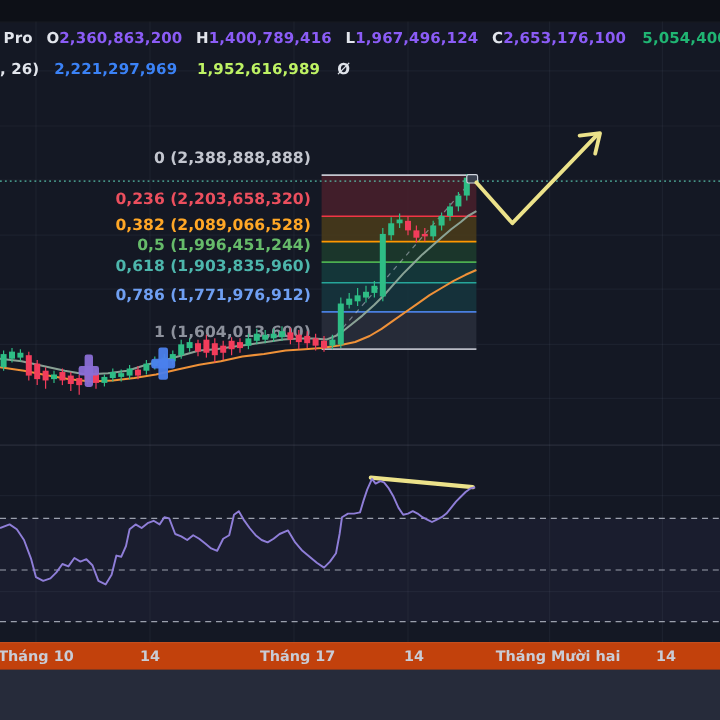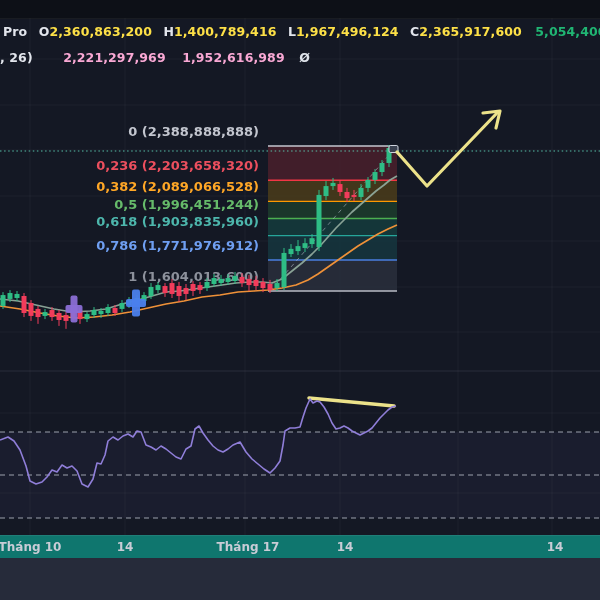--- a/index.html
+++ b/index.html
@@ -6,26 +6,26 @@
     font-family:"DejaVu Sans","Liberation Sans",sans-serif;}
   #stage{position:relative;width:600px;height:600px;background:#141824;}
   #topbar{position:absolute;left:0;top:0;width:600px;height:18px;background:#0d1017;
     border-bottom:1px solid rgba(255,255,255,0.05);}
   #chart{position:absolute;left:0;top:0;}
   .legend{position:absolute;font-size:12.5px;font-weight:700;white-space:nowrap;letter-spacing:0.1px;}
   #legend1{left:3px;top:24px;}
   #legend2{left:0px;top:50px;}
   .lb{color:#e2e5ec;margin-left:7px;}
   .lb.first{margin-left:0;}
-  .v1{color:#fde047;}
+  .v1{color:#8b5cf6;}
   .chg{color:#20b573;margin-left:9px;}
-  .v2a{color:#f9a8d4;margin-left:26px;}
-  .v2b{color:#f9a8d4;margin-left:12px;}
+  .v2a{color:#3b82f6;margin-left:8px;}
+  .v2b{color:#bef264;margin-left:12px;}
   .nullsym{color:#dfe3ea;margin-left:10px;}
-  #xaxis{position:absolute;left:0;top:535px;width:600px;height:23px;background:#0f766e;
+  #xaxis{position:absolute;left:0;top:535px;width:600px;height:23px;background:#c2410c;
     border-top:1px solid rgba(255,255,255,0.07);}
   .xl{position:absolute;top:4px;transform:translateX(-50%);font-size:12px;font-weight:700;color:#c9ccd6;white-space:nowrap;}
   #bottombar{position:absolute;left:0;top:558px;width:600px;height:42px;background:#262b3a;}
 </style>
 </head>
 <body>
 
 <div id="stage">
   <div id="topbar"></div>
 
@@ -197,33 +197,34 @@
       <line x1="309" y1="398" x2="394" y2="406" stroke="#ece28a" stroke-width="3.5" stroke-linecap="round"></line>
       <polyline points="0,440 8,437 14,441 20,450 26,466 30,481 36,484 42,482 47,477 52,470 57,472 62,465 67,468 72,466 77,471 82,484 88,487 93,479 97,463 101,464 105,455 108,441 113,437 118,440 123,436 128,434 133,437 137,431 141,432 146,445 151,447 156,450 161,446 166,449 171,453 176,457 181,459 186,449 191,446 195,429 199,426 203,433 208,440 213,446 218,450 223,452 228,449 233,445 240,442 246,452 252,459 258,464 264,469 270,473 275,468 280,461 283,445 285,431 290,428 295,428 300,427 303,417 306,408 310,399 313,403 317,401 320,402 324,407 328,414 332,423 336,429 340,428 344,426 348,428 352,431 356,433 360,435 364,433 368,431 372,428 376,423 380,418 384,414 388,410 392,407 396,406" fill="none" stroke="#8f7ed8" stroke-width="1.6" stroke-linejoin="round"></polyline>
       <line x1="0" y1="371" x2="600" y2="371" stroke="rgba(148,158,180,0.16)"></line>
     </svg>
 
   <div id="legend1" class="legend">
     <span class="lb first">Pro</span>
     <span class="lb">O</span><span class="v1">2,360,863,200</span>
     <span class="lb">H</span><span class="v1">1,400,789,416</span>
     <span class="lb">L</span><span class="v1">1,967,496,124</span>
-    <span class="lb">C</span><span class="v1">2,365,917,600</span>
+    <span class="lb">C</span><span class="v1">2,653,176,100</span>
     <span class="chg">5,054,400 (+0,21%)</span>
   </div>
 
   <div id="legend2" class="legend">
     <span class="lb first">, 26)</span>
     <span class="v2a">2,221,297,969</span>
     <span class="v2b">1,952,616,989</span>
     <span class="nullsym">Ø</span>
   </div>
 
   <div id="xaxis">
     <span class="xl" style="left:30px">Tháng 10</span>
     <span class="xl" style="left:125px">14</span>
     <span class="xl" style="left:248px">Tháng 17</span>
     <span class="xl" style="left:345px">14</span>
+    <span class="xl" style="left:465px">Tháng Mười hai</span>
     <span class="xl" style="left:555px">14</span>
   </div>
 
   <div id="bottombar"></div>
 </div>
 
 </body></html>

